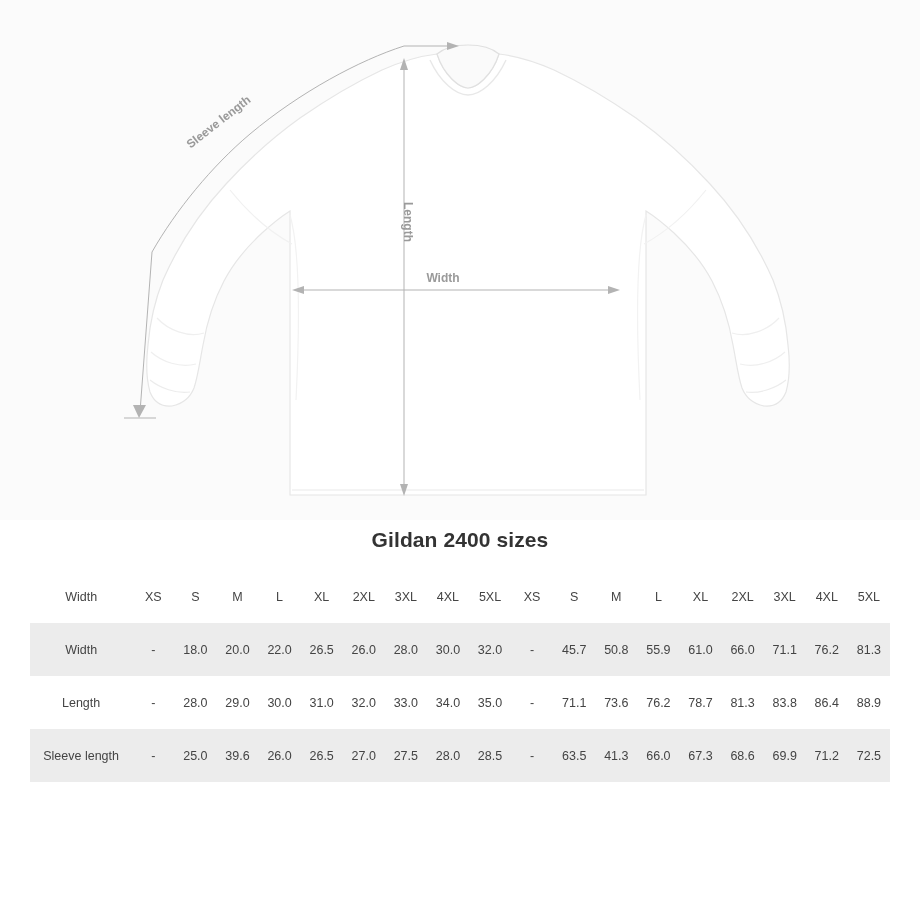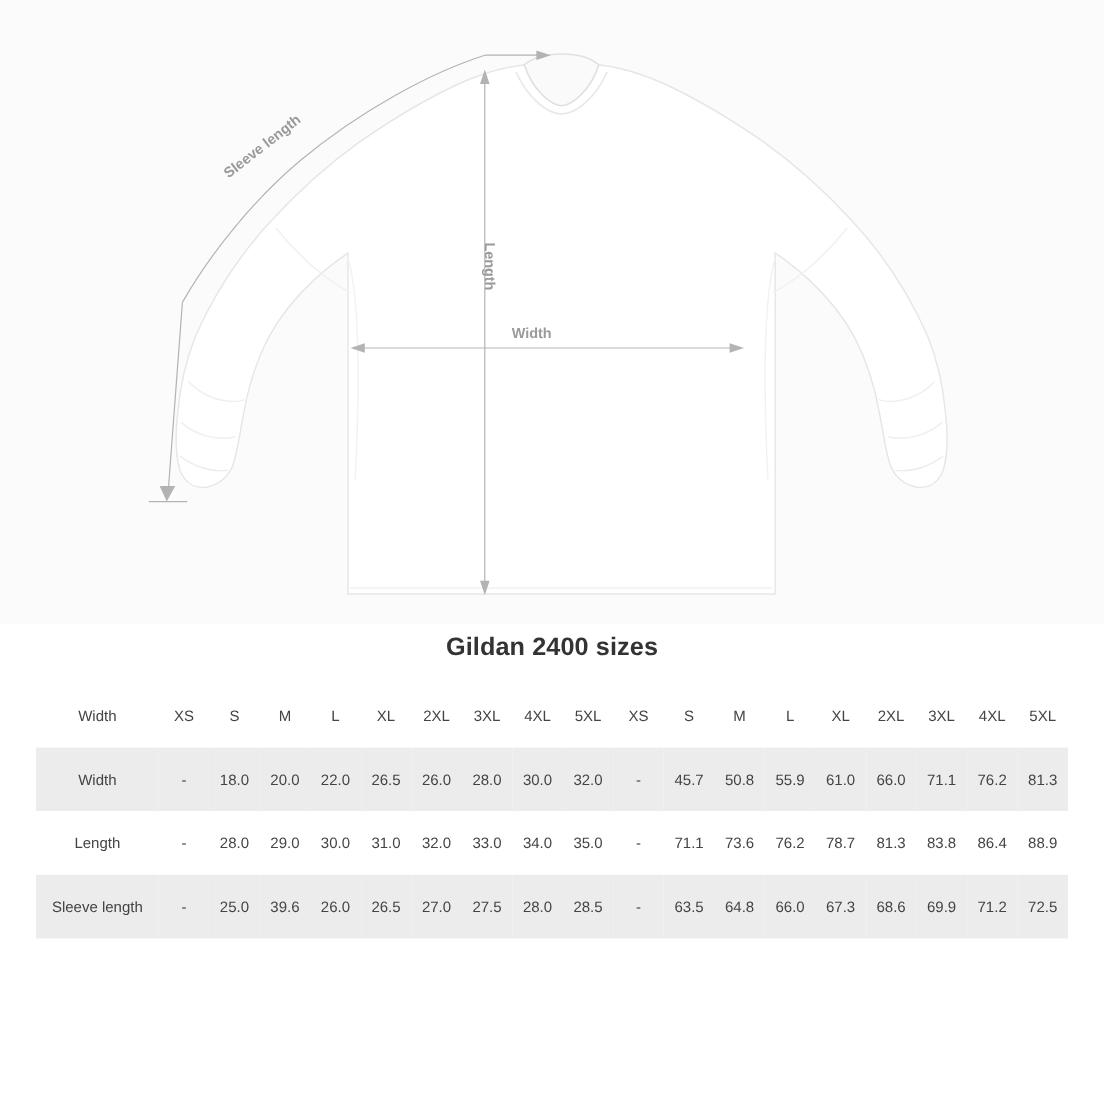--- a/index.html
+++ b/index.html
@@ -293,21 +293,21 @@
           <td>25.0</td>
           <td>39.6</td>
           <td>26.0</td>
           <td>26.5</td>
           <td>27.0</td>
           <td>27.5</td>
           <td>28.0</td>
           <td>28.5</td>
           <td>-</td>
           <td>63.5</td>
-          <td>64.8</td>
+          <td>41.3</td>
           <td>66.0</td>
           <td>67.3</td>
           <td>68.6</td>
           <td>69.9</td>
           <td>71.2</td>
           <td>72.5</td>
         </tr>
       </tbody>
     </table>
   </div>

